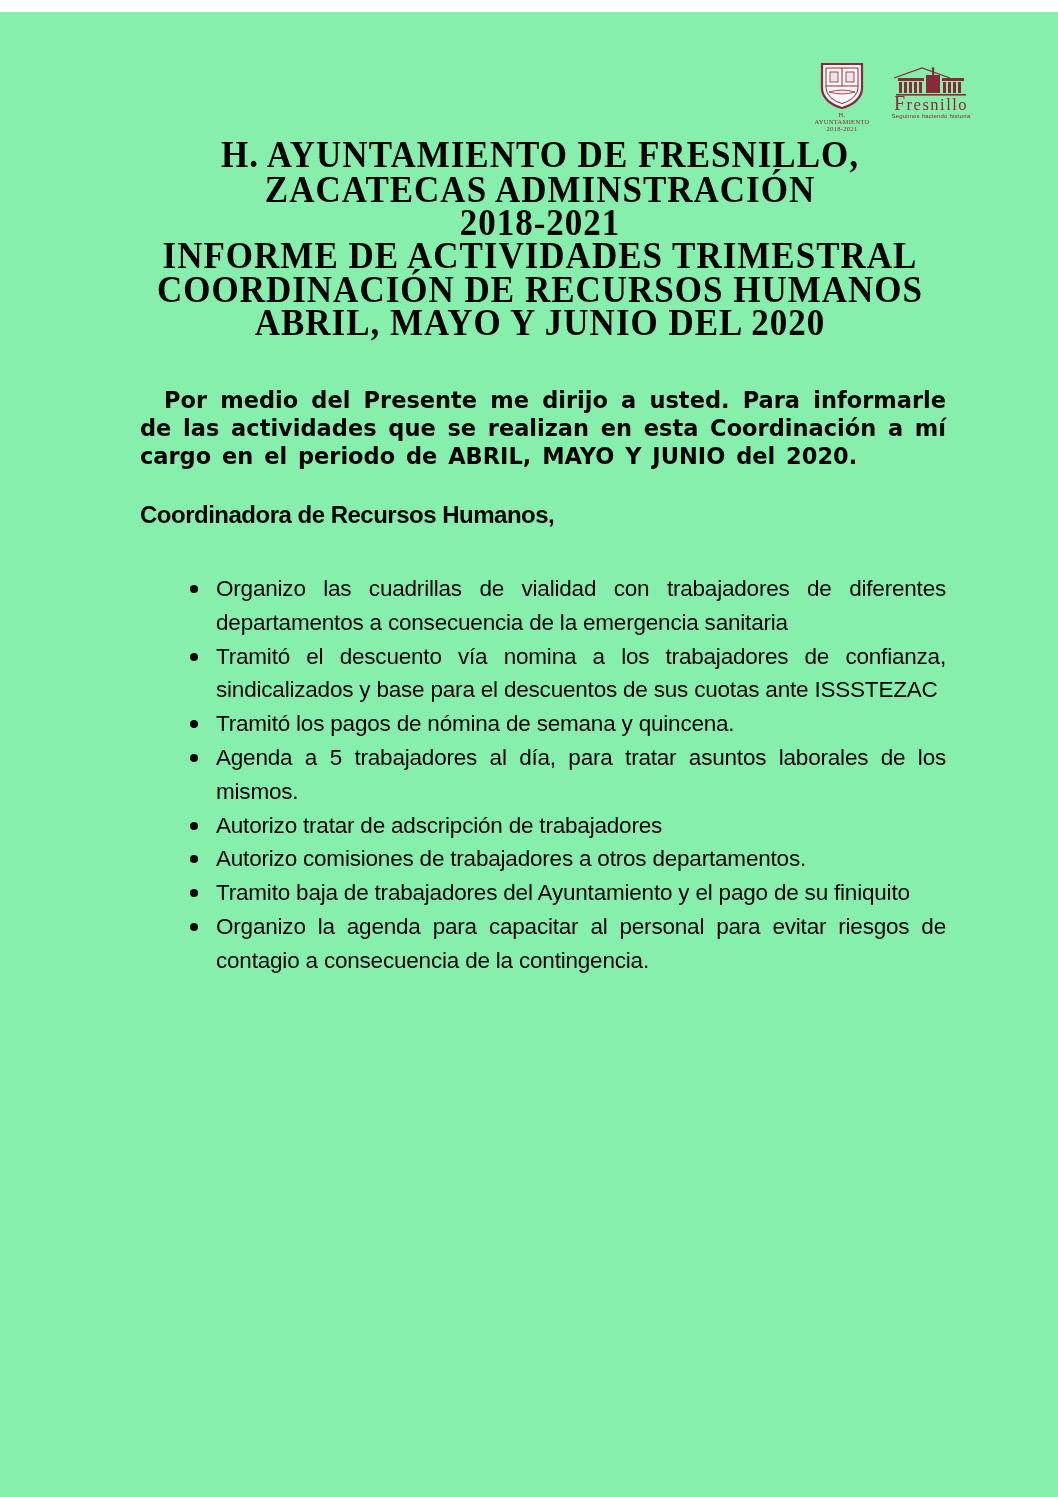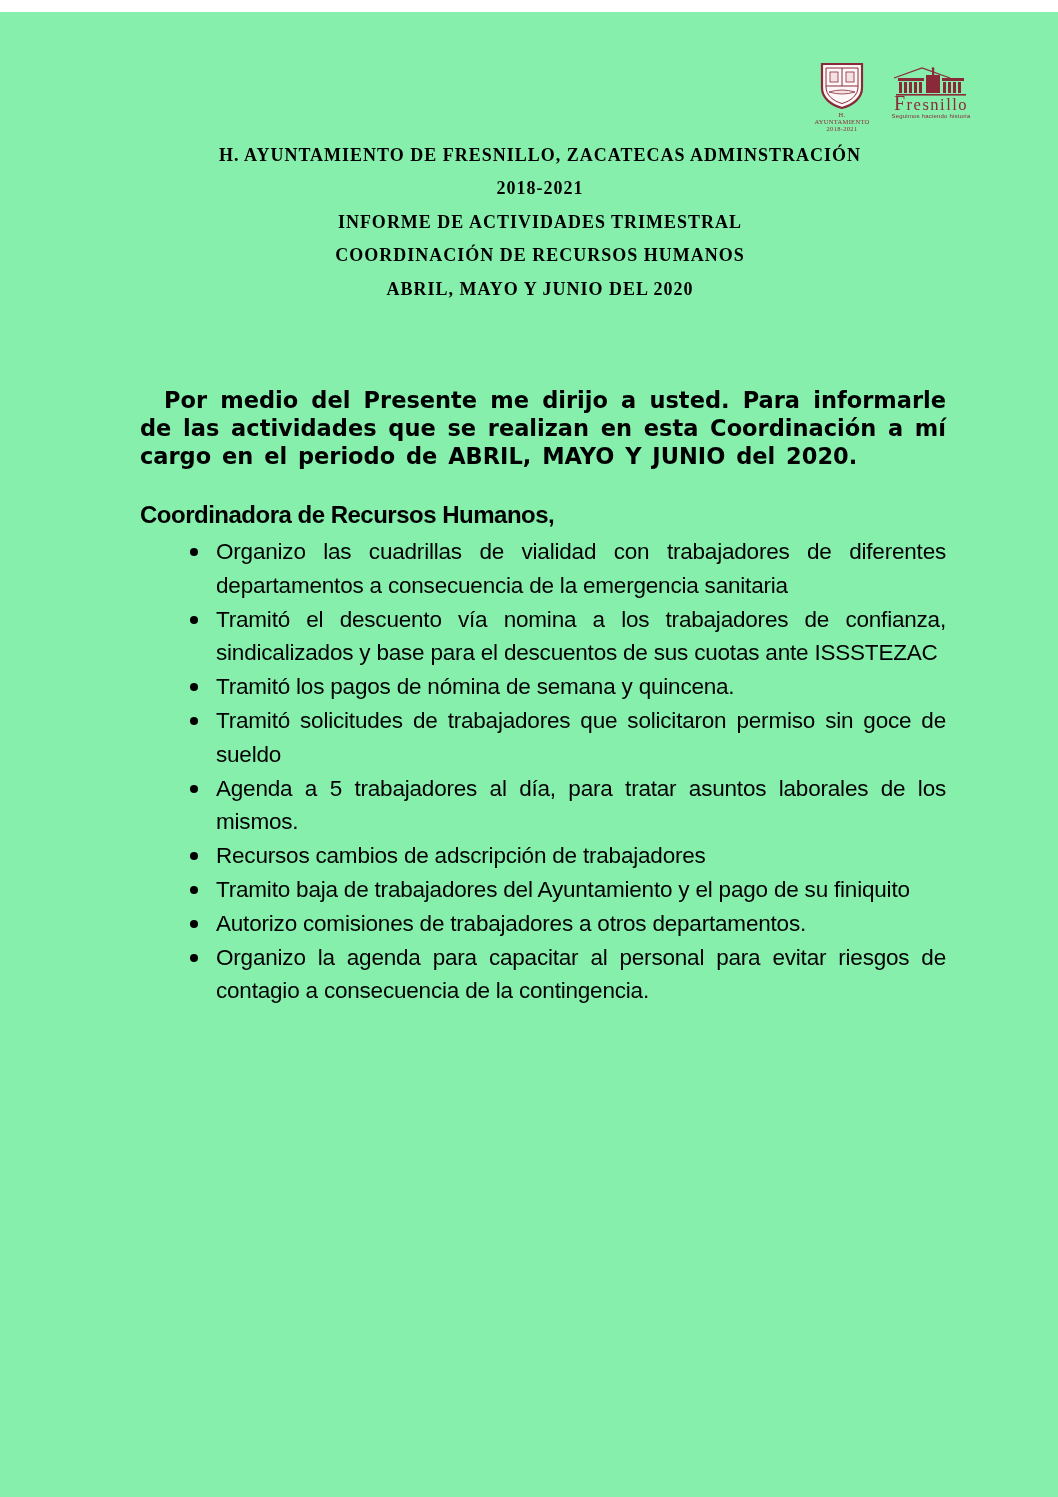--- a/index.html
+++ b/index.html
@@ -59,21 +59,21 @@
 
   
   .title-block {
     position: absolute;
     top: 127px;
     left: 120px;
     width: 840px;
     text-align: center;
     font-family: "Liberation Serif", serif;
     font-weight: 700;
-    font-size: 18px;
+    font-size: 35px;
     line-height: 33.4px;
     letter-spacing: 1px;
     color: #000;
   }
   .title-line { transform: scaleY(1.08); transform-origin: center; }
 
   
   .intro {
     position: absolute;
     top: 374px;
@@ -97,21 +97,21 @@
     font-family: "Liberation Sans", sans-serif;
     font-weight: 700;
     font-size: 24px;
     letter-spacing: -0.5px;
     color: #000;
   }
 
   
   .activities {
     position: absolute;
-    top: 523px;
+    top: 560px;
     left: 140px;
     width: 806px;
     list-style: none;
   }
   .activity {
     position: relative;
     padding-left: 76px;
     font-size: 22.5px;
     line-height: 33.8px;
     letter-spacing: -0.2px;
@@ -196,37 +196,33 @@
     <li class="activity">
       <span class="bullet-dot"></span>
       <span>Tramitó el descuento vía nomina a los trabajadores de  confianza, sindicalizados y base para el descuentos de sus cuotas ante ISSSTEZAC</span>
     </li>
     <li class="activity">
       <span class="bullet-dot"></span>
       <span>Tramitó los pagos de nómina de semana y quincena.</span>
     </li>
     <li class="activity">
       <span class="bullet-dot"></span>
-      <span>Tramitó solicitudes de trabajadores que solicitaron permiso sin goce de sueldo</span>
-    </li>
-    <li class="activity">
-      <span class="bullet-dot"></span>
       <span>Agenda a 5 trabajadores al día,  para tratar asuntos laborales de los mismos.</span>
     </li>
     <li class="activity">
       <span class="bullet-dot"></span>
-      <span>Recursos cambios de adscripción de trabajadores</span>
+      <span>Autorizo tratar de adscripción de trabajadores</span>
+    </li>
+    <li class="activity">
+      <span class="bullet-dot"></span>
+      <span>Autorizo comisiones de trabajadores a otros departamentos.</span>
     </li>
     <li class="activity">
       <span class="bullet-dot"></span>
       <span>Tramito  baja de  trabajadores del Ayuntamiento y el pago de su finiquito</span>
     </li>
     <li class="activity">
       <span class="bullet-dot"></span>
-      <span>Autorizo comisiones de trabajadores a otros departamentos.</span>
-    </li>
-    <li class="activity">
-      <span class="bullet-dot"></span>
       <span>Organizo la agenda para capacitar al personal para evitar riesgos de contagio a consecuencia de la contingencia.</span>
     </li>
   </ul>
 
 </div>
 
 </body></html>

